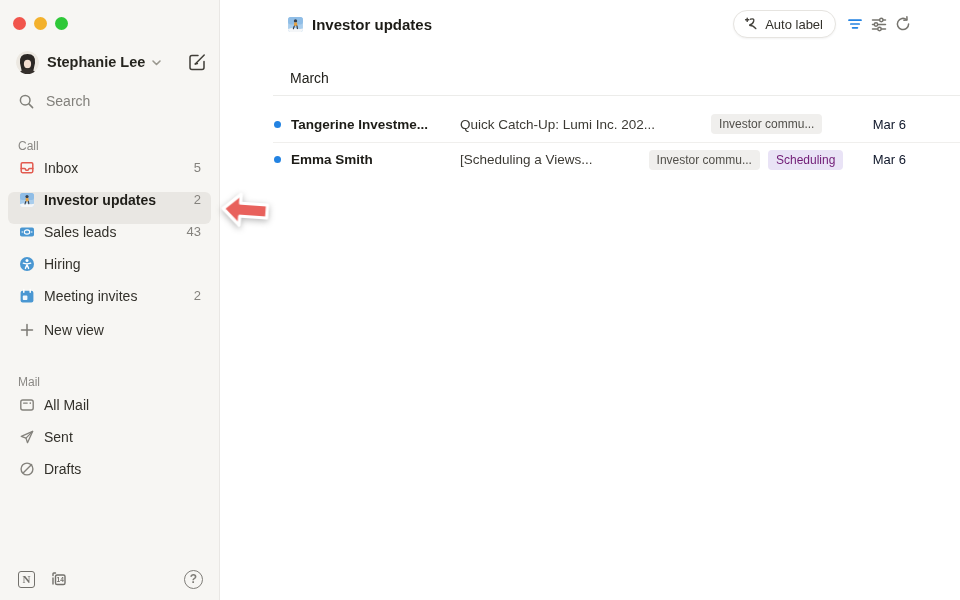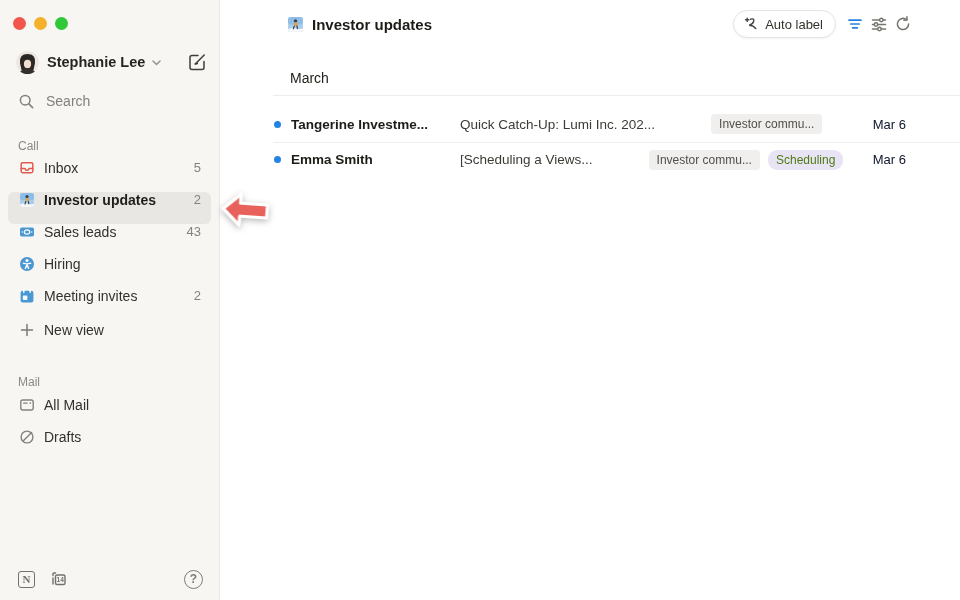--- a/index.html
+++ b/index.html
@@ -58,21 +58,21 @@
   .list-divider { position:absolute; top:95px; left:53px; right:0; height:1px; background:#ececea; }
 
   .email-row { position:absolute; left:53px; right:0; height:34px; display:flex; align-items:center; cursor:pointer; }
   .row-1 { top:107px; }
   .row-2 { top:142px; border-top:1px solid #f0efed; }
   .unread-dot { width:7px; height:7px; border-radius:50%; background:#2383e2; flex:none; margin-left:1px; }
   .sender { margin-left:10px; width:158px; flex:none; font-size:13.5px; font-weight:700; color:#1d1c17; white-space:nowrap; overflow:hidden; }
   .subject { margin-left:11px; font-size:13.5px; color:#3c3a34; white-space:nowrap; flex:none; }
   .tags { display:flex; gap:8px; margin-left:12px;padding-left:44px; }
   .tag { font-size:12px; padding:3px 8px; border-radius:4px; background:#f0efed; color:#514f4a; white-space:nowrap; }
-  .tag.purple { background:#e9e3f6; color:#4d7c0f;border-radius:9px; }
+  .tag.purple { background:#e9e3f6; color:#701a75; }
   .row-date { position:absolute; right:54px; font-size:13px; color:#0f172a; }
 
   
   .red-arrow { position:absolute; left:219px; top:189px; transform:rotate(4deg); filter:drop-shadow(0 2px 3px rgba(0,0,0,0.28)); }
 </style>
 </head>
 <body>
 
 <div class="sidebar">
 
@@ -203,20 +203,29 @@
       <span class="nicon">
         <svg width="16" height="16" viewBox="0 0 16 16" fill="none" stroke="#84827c" stroke-width="1.4" stroke-linecap="round">
             <rect x="1.8" y="3" width="12.4" height="10" rx="2"></rect>
             <path d="M4.6 6.1 H8.2"></path>
             <circle cx="11.3" cy="6.1" r="0.85" fill="#84827c" stroke="none"></circle>
           </svg>
       </span>
       <span class="nlabel">All Mail</span>
     </div>
 
+    <div class="nav-item">
+      <span class="nicon">
+        <svg width="16" height="16" viewBox="0 0 16 16" fill="none" stroke="#84827c" stroke-width="1.3" stroke-linejoin="round" stroke-linecap="round">
+            <path d="M13.6 2.4 L2.3 7.4 L7 9.1 L8.5 13.7 L13.6 2.4 Z"></path>
+            <path d="M7 9.1 L13.6 2.4"></path>
+          </svg>
+      </span>
+      <span class="nlabel">Sent</span>
+    </div>
 
     <div class="nav-item">
       <span class="nicon">
         <svg width="16" height="16" viewBox="0 0 16 16" fill="none" stroke="#84827c" stroke-width="1.4" stroke-linecap="round">
             <circle cx="8" cy="8" r="5.9"></circle>
             <path d="M4.6 11.4 L12.6 3.4"></path>
           </svg>
       </span>
       <span class="nlabel">Drafts</span>
     </div>

